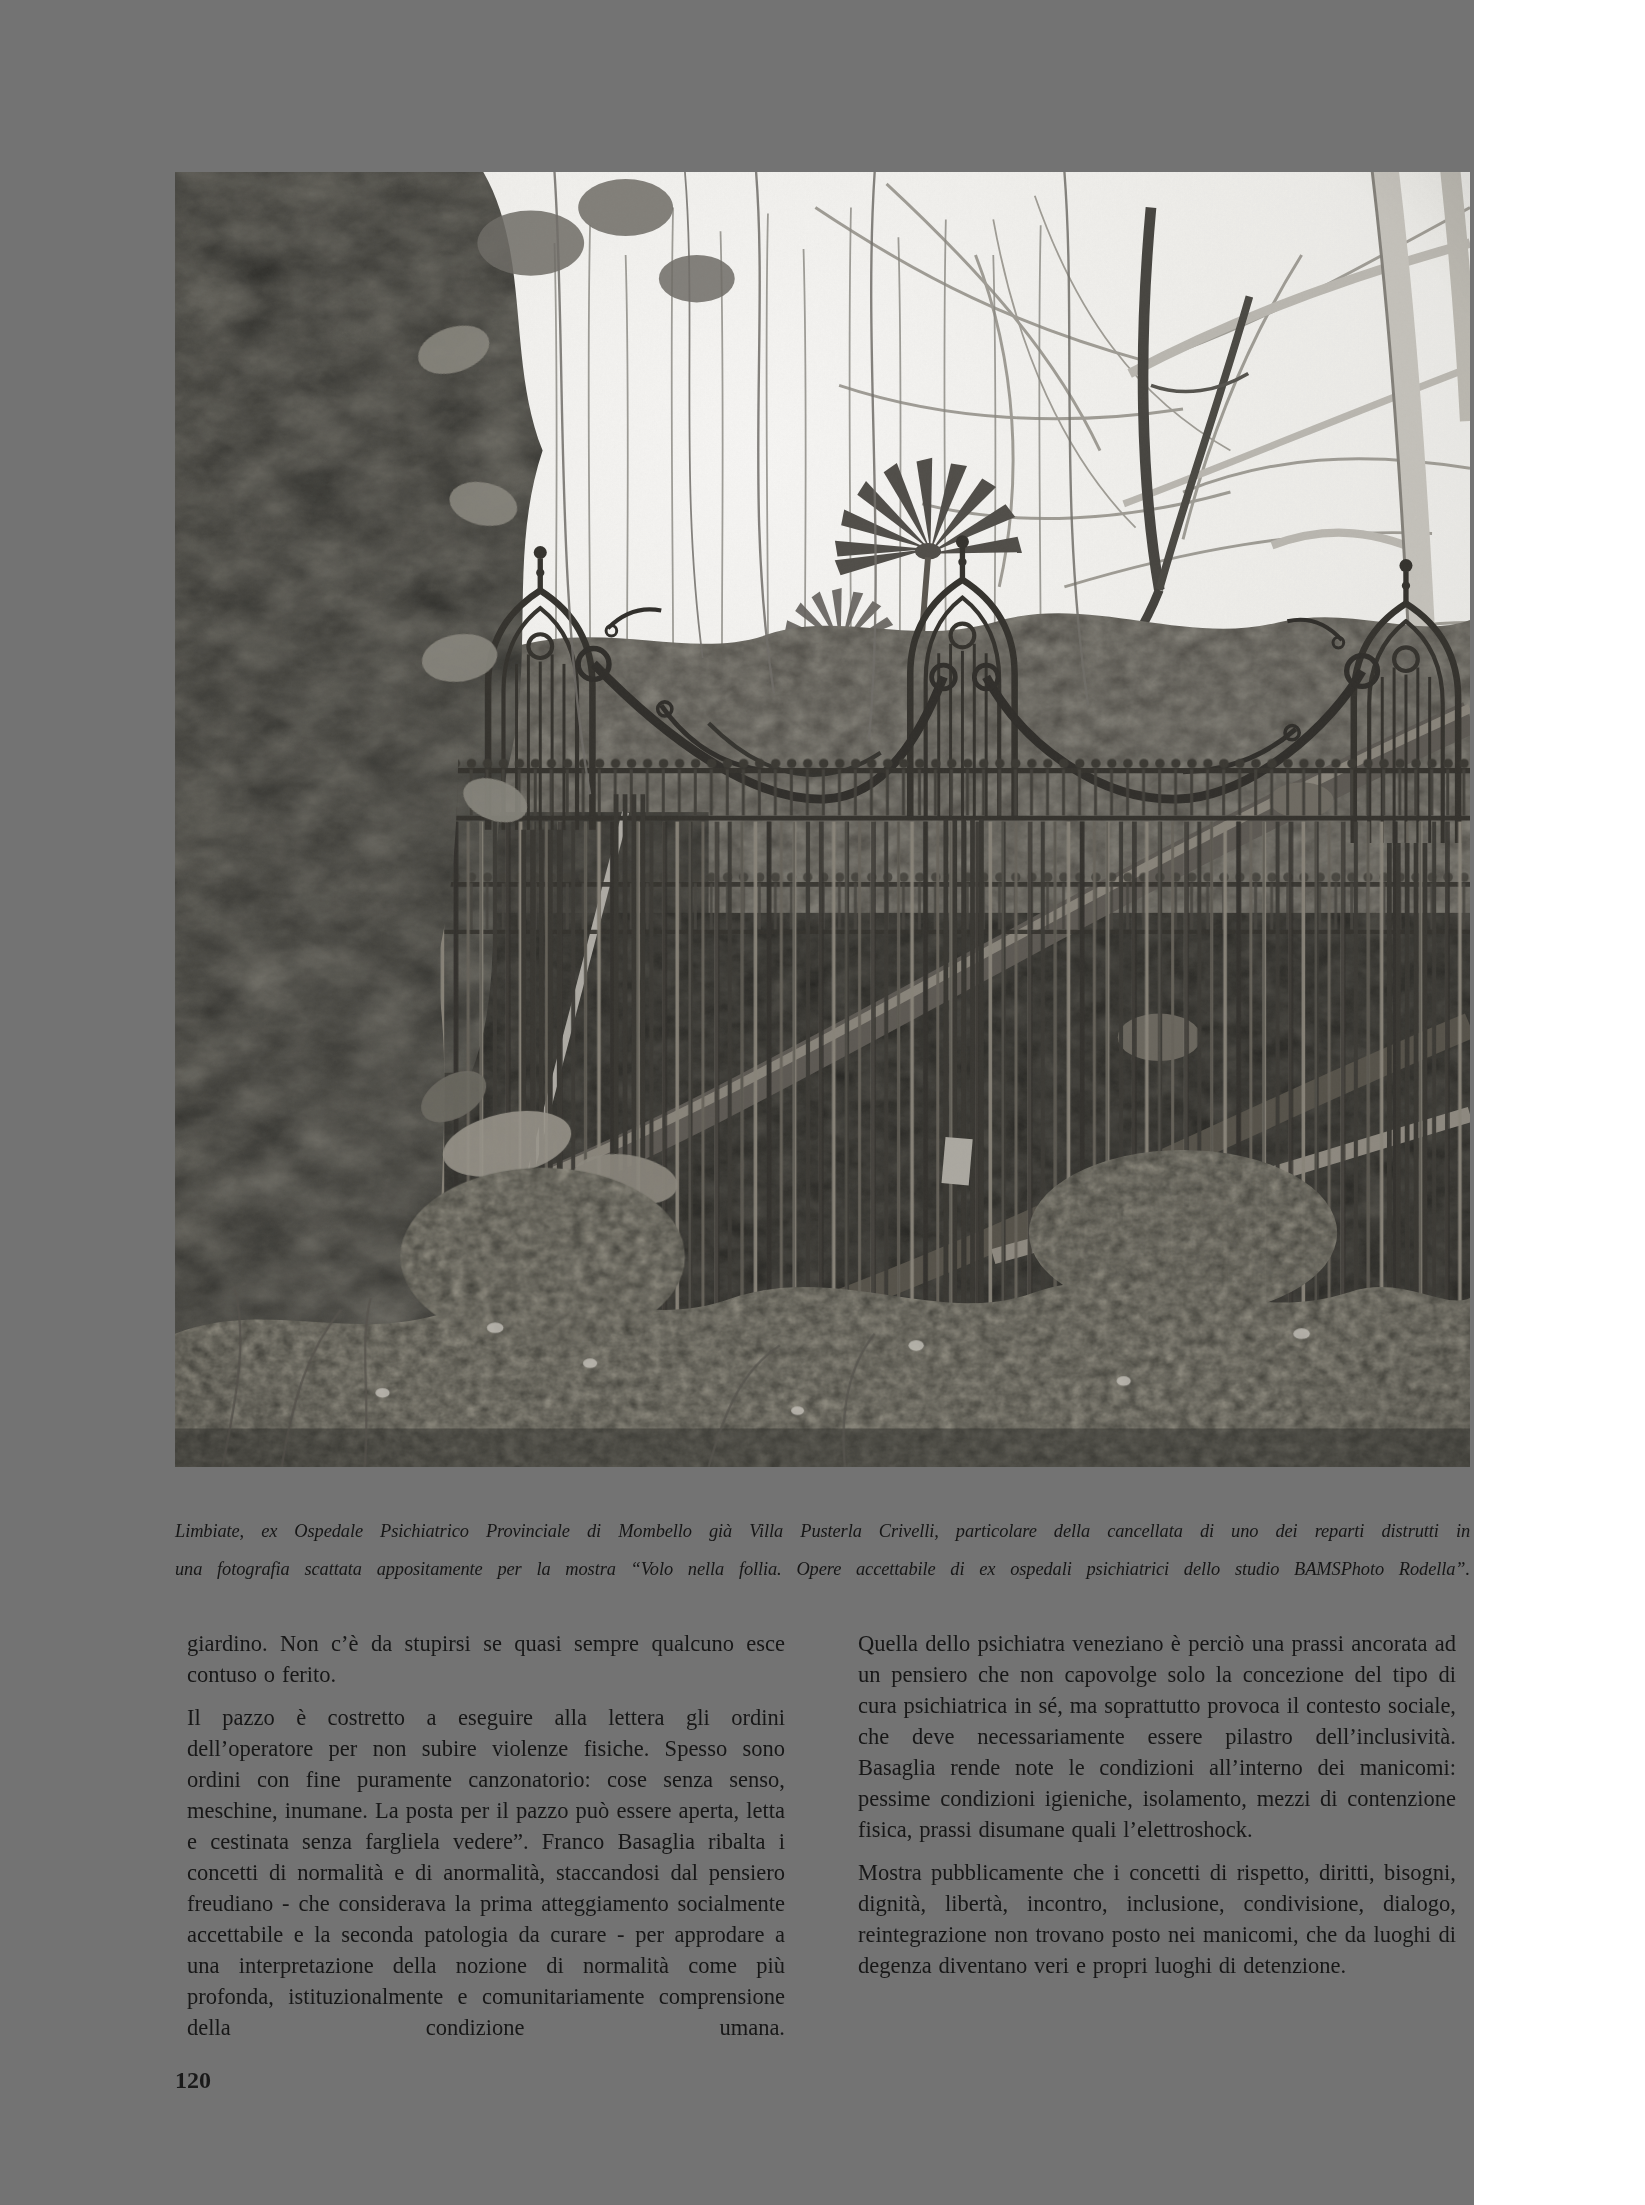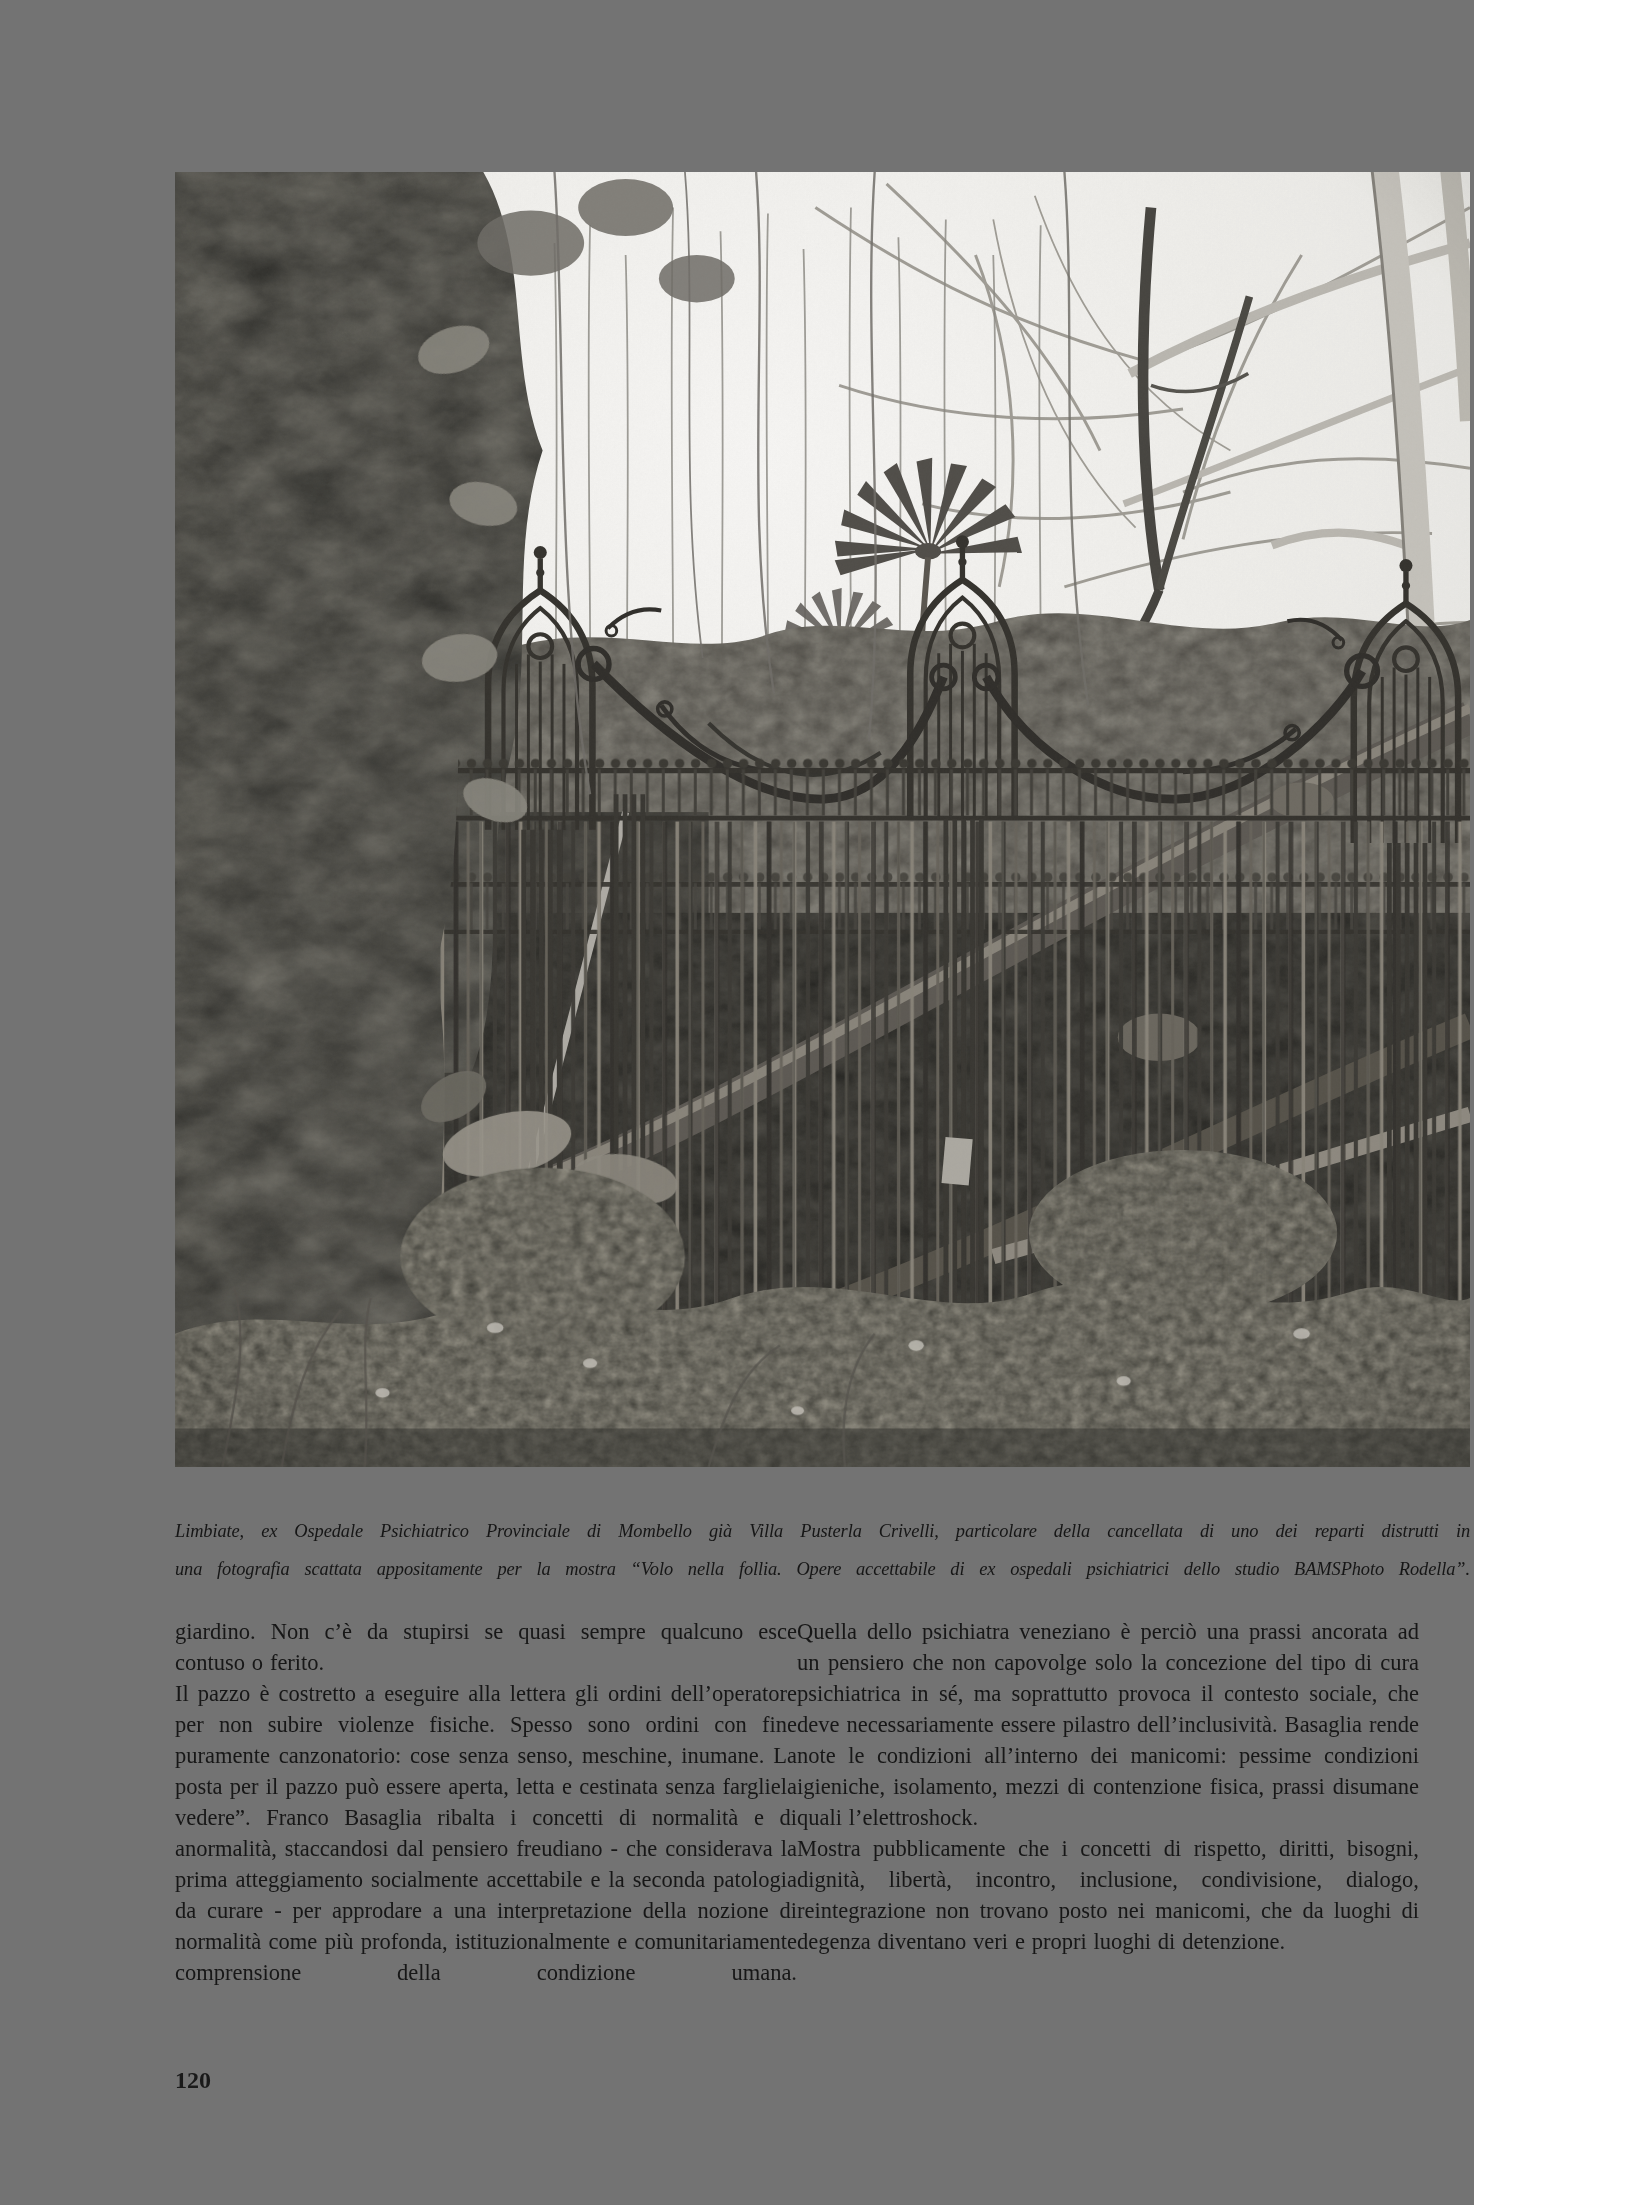--- a/index.html
+++ b/index.html
@@ -15,22 +15,22 @@
     position:absolute;left:175px;top:1512px;width:1295px;
     font-style:italic;font-size:18.4px;line-height:38px;letter-spacing:-0.1px;color:#161616;
   }
   .caption-line{text-align:justify;text-align-last:justify;}
   .col{
     position:absolute;top:1616px;width:622px;
     font-size:22.5px;line-height:31px;text-align:justify;word-spacing:1.2px;
     hyphens:none;color:#171717;
   }
   .col-left{left:175px;}
-  .col-right{left:797px;}
-  .col p{margin:0;padding:0;}
+  .col-right{left:846px;}
+  .col p{margin:12px;padding:0;}
   .stretch-last{text-align-last:justify;}
   .page-number{position:absolute;left:175px;top:2067px;font-size:24px;color:#1a1a1a;font-weight:bold;}
 </style>
 </head>
 <body>
 
 <div class="page">
 
   <figure class="photo" aria-label="Black and white photograph of an ornate rusted wrought-iron gate and railing, overgrown by ivy and shrubs, with a fallen tree trunk leaning through the bars, dense hazel foliage on the left, bare winter branches and a palm crown behind">
     <svg viewBox="0 0 2184 2185" preserveAspectRatio="none" color-interpolation-filters="sRGB">

